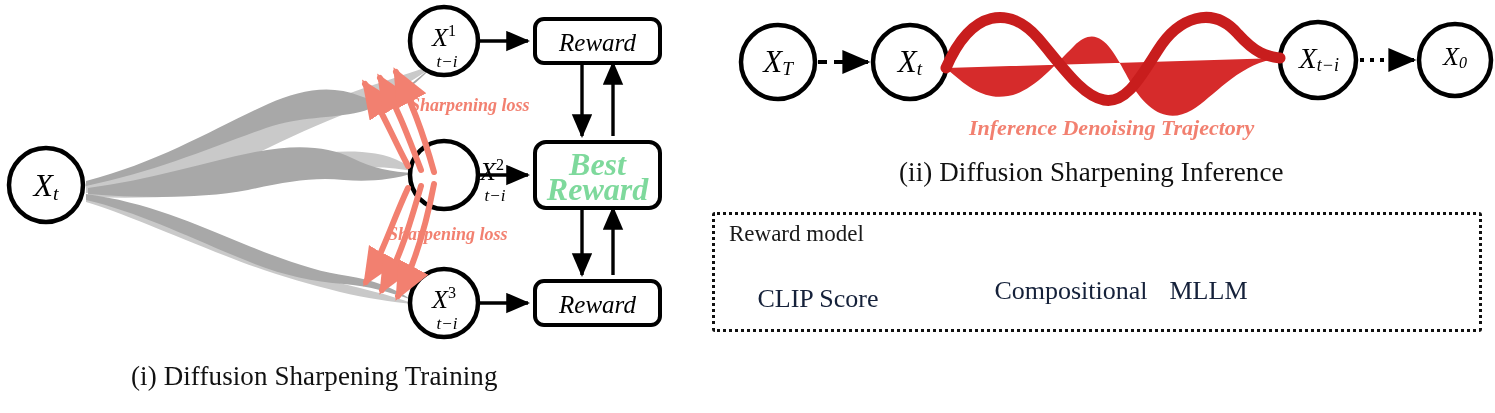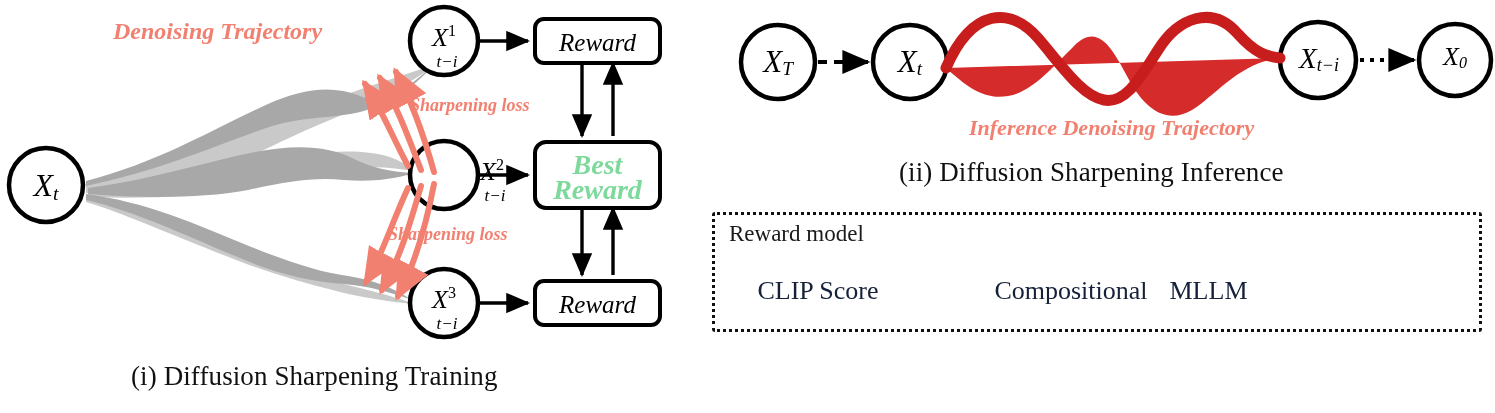--- a/index.html
+++ b/index.html
@@ -51,21 +51,21 @@
     position:absolute;
     font-family:"Liberation Serif","DejaVu Serif",serif;
     font-style:italic;color:#000;white-space:nowrap;
     font-size:25px;text-align:center;
   }
   .bestlab{
     position:absolute;
     font-family:"Liberation Serif","DejaVu Serif",serif;
     font-style:italic;font-weight:bold;
     color:#7ED99C;white-space:nowrap;
-    font-size:28px;line-height:25px;text-align:center;
+    font-size:32px;line-height:25px;text-align:center;
   }
   sup{font-size:0.62em;vertical-align:super;font-style:normal;}
   sub{font-size:0.62em;vertical-align:-0.18em;}
 </style>
 </head>
 <body>
 
 <div id="figure">
 
   <svg class="svgroot" viewBox="0 0 1495 413">
@@ -168,21 +168,21 @@
     <rect x="733" y="262" width="170" height="58" rx="11" fill="url(#chip1grad)"></rect>
     <rect x="917" y="262" width="210" height="58" rx="11" fill="#A3C9D6"></rect>
     <rect x="1141" y="262" width="135" height="58" rx="11" fill="#F0988C"></rect>
     <rect x="1290" y="262" width="180" height="58" rx="11" fill="#C7A3DA"></rect>
   </svg>
 
   <div class="rm-panel">
     <div class="rm-title">Reward model</div>
   </div>
 
-  <div class="rm-chip" style="position:absolute;left:733px;top:262px;width:170px;background:transparent;">
+  <div class="rm-chip" style="position:absolute;left:733px;top:270px;width:170px;background:transparent;">
     <span>CLIP Score</span>
   </div>
   <div class="rm-chip" style="position:absolute;left:966px;top:262px;width:210px;background:transparent;">
     <span>Compositional</span>
   </div>
   <div class="rm-chip" style="position:absolute;left:1141px;top:262px;width:135px;background:transparent;">
     <span>MLLM</span>
   </div>
 
   <div class="nodelab" style="left:16px;top:167px;width:60px;font-size:32px;">
@@ -204,21 +204,20 @@
     <span style="font-size:17px;display:inline-block;margin-left:6px;margin-top:-10px;">t−i</span>
   </div>
 
   <div class="boxlab" style="left:535px;top:29px;width:125px;">Reward</div>
   <div class="bestlab" style="left:535px;top:152px;width:125px;">
     <span>Best</span><br>
     <span>Reward</span>
   </div>
   <div class="boxlab" style="left:535px;top:291px;width:125px;">Reward</div>
 
-  <div class="lbl-accent" style="left:113px;top:18px;font-size:24px;">Denoising Trajectory</div>
   <div class="lbl-accent" style="left:410px;top:95px;font-size:18px;">Sharpening loss</div>
   <div class="lbl-accent" style="left:388px;top:224px;font-size:18px;">Sharpening loss</div>
   <div class="lbl-accent" style="left:969px;top:115px;font-size:22px;">Inference Denoising Trajectory</div>
 
   <div class="nodelab" style="left:748px;top:44px;width:60px;font-size:31px;">
     <span>X</span><sub>T</sub>
   </div>
   <div class="nodelab" style="left:880px;top:44px;width:60px;font-size:31px;">
     <span>X</span><sub>t</sub>
   </div>

